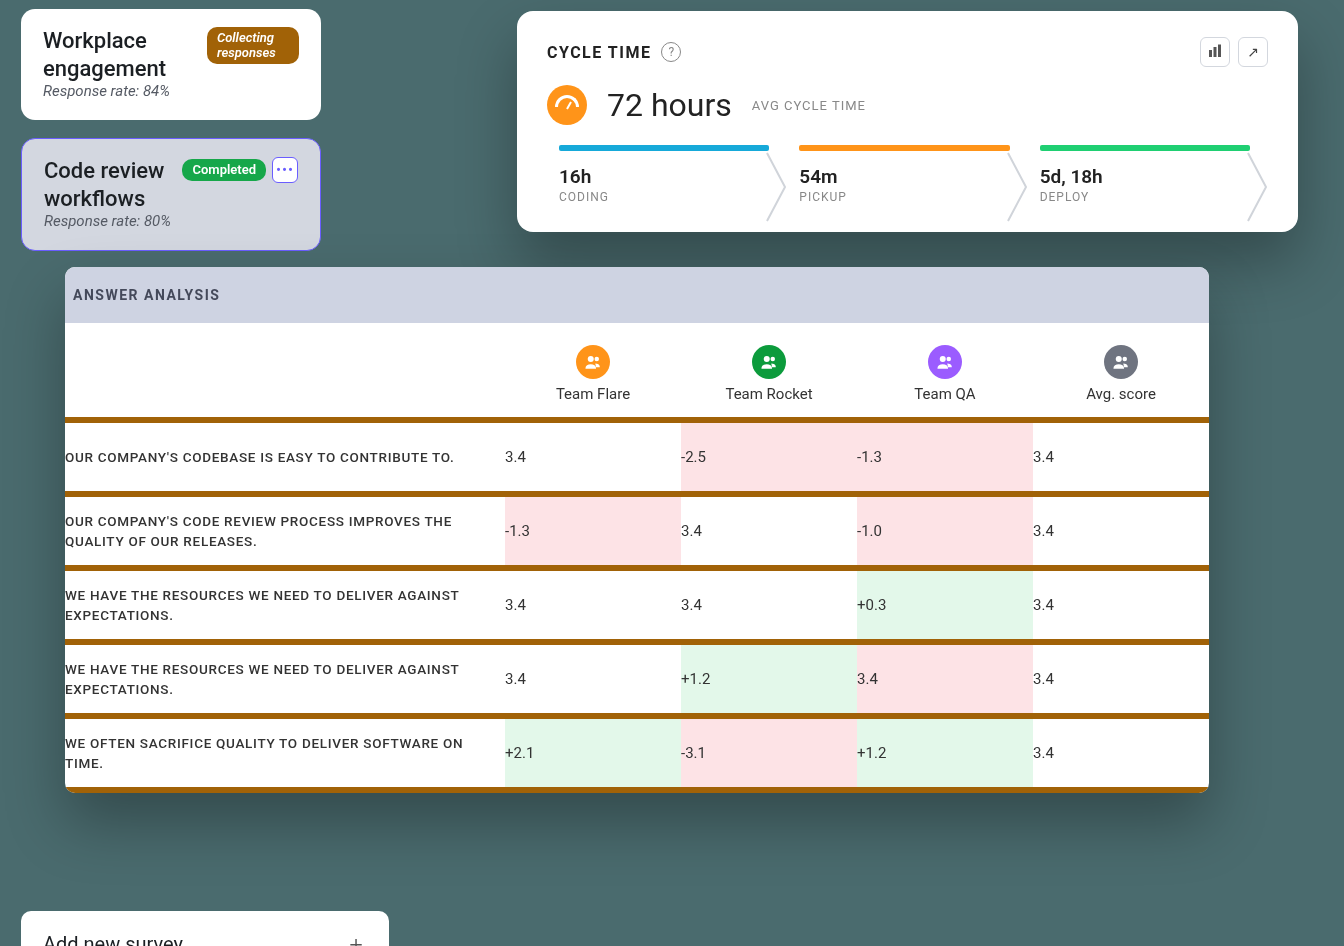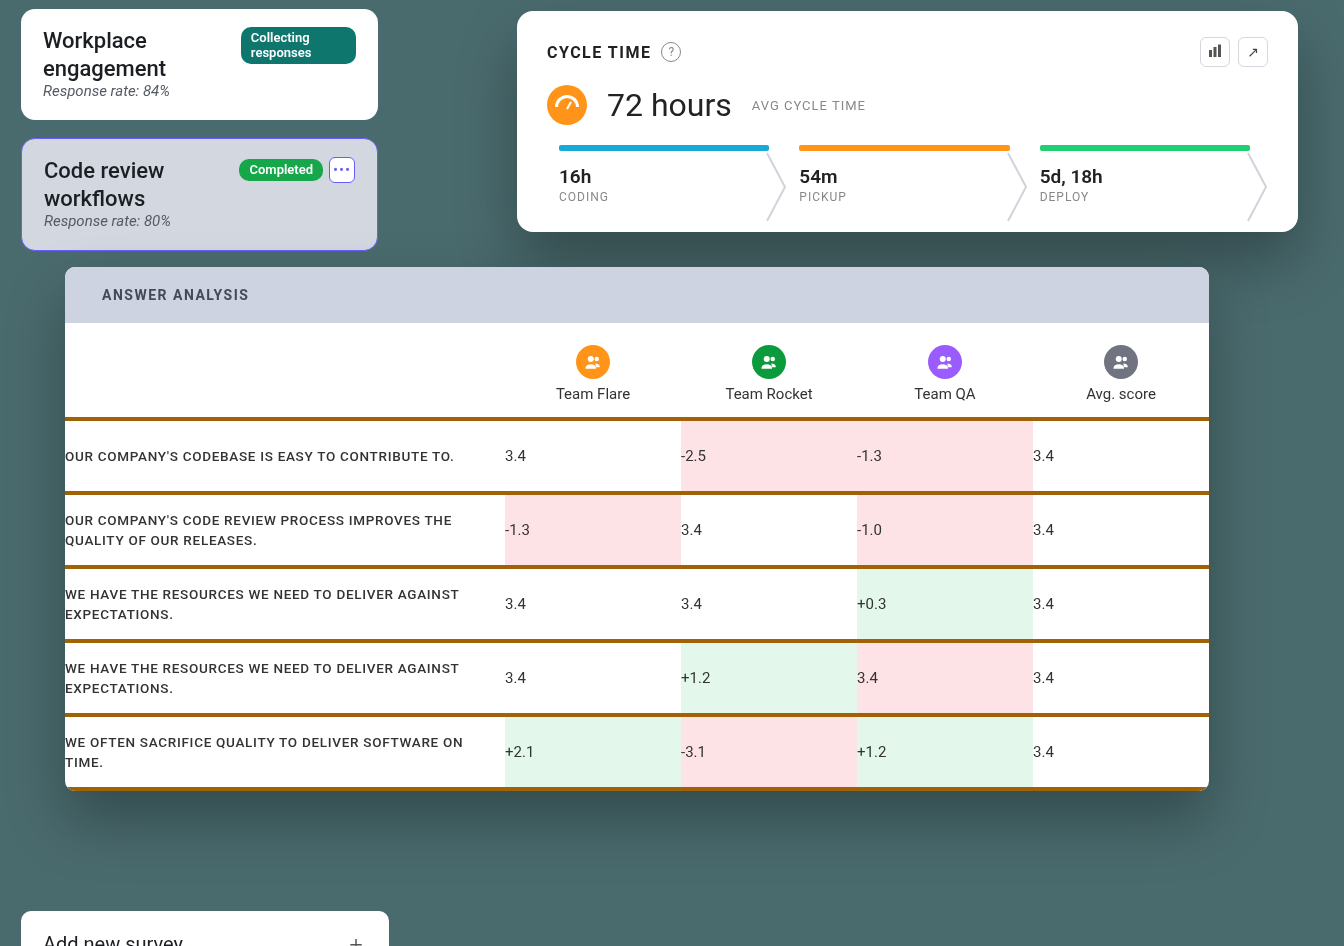--- a/index.html
+++ b/index.html
@@ -8,21 +8,21 @@
     background: #4a6b6e;
     width: 1344px;
     height: 946px;
     position: relative;
     overflow: hidden;
   }
 
   
   .survey-card {
     position: absolute;
-    width: 357px;
+    width: 300px;
     border-radius: 14px;
     padding: 18px 22px 20px;
   }
   .survey-card.white { background:#fff; }
   .survey-card.grey  { background:#d3d7e0; border:1px solid #6a5dff; }
   .survey-title {
     font-size: 22px;
     color:#1b1f23;
     font-weight:500;
     line-height:1.25;
@@ -34,21 +34,21 @@
     margin-top:0;
   }
   .status-pill {
     display:inline-block;
     font-size:13px;
     font-weight:600;
     color:#fff;
     border-radius:10px;
     padding:3px 10px 4px;
   }
-  .status-purple { background:#0f766e; }
+  .status-purple { background:#a16207;font-style:italic; }
   .status-green  { background:#16a74a; }
   .card-top {
     display:flex;
     justify-content:space-between;
     align-items:flex-start;
     gap:10px;
   }
   .card-top-right{ display:flex; align-items:center; gap:6px; }
   .more-btn {
     width:26px;height:26px;border:1px solid #6a5dff;border-radius:6px;
@@ -136,25 +136,25 @@
   
   .analysis-card{
     position:absolute;left:65px;top:267px;width:1144px;
     background:#fff;border-radius:10px;
     box-shadow:0 30px 60px rgba(0,0,0,.30);
     overflow:hidden;
   }
   .analysis-head{
     background:#ced3e2;
     font-size:14px;font-weight:700;color:#44495a;letter-spacing:1.5px;
-    padding:20px 37px;
+    padding:20px 8px;
   }
   .atable{width:100%;border-collapse:collapse;}
   .atable th,.atable td{
-    border-bottom:4px solid #a16207;
+    border-bottom:6px solid #a16207;
     padding:0;
   }
   .atable thead th{
     padding:14px 10px;
     font-weight:400;
   }
   .team-ico{
     width:34px;height:34px;border-radius:50%;
     margin:8px auto 6px;display:flex;align-items:center;justify-content:center;
   }

